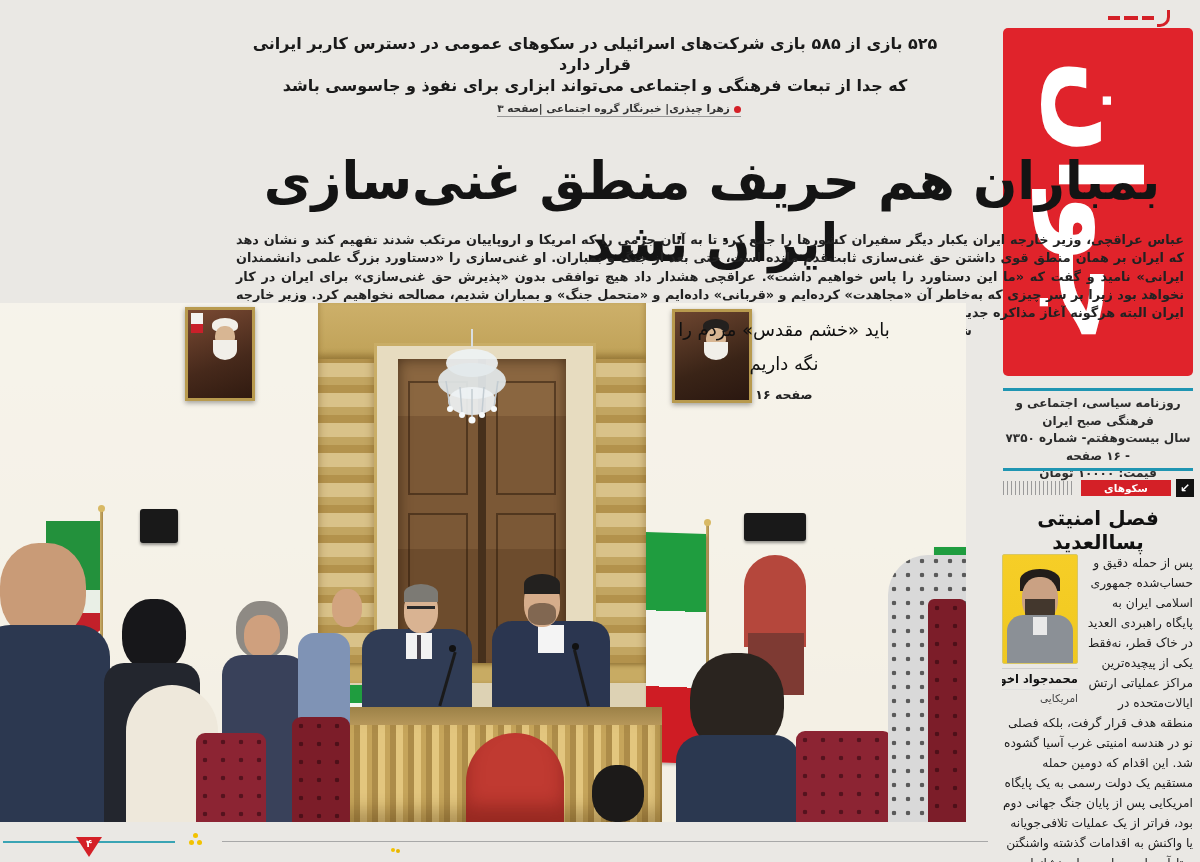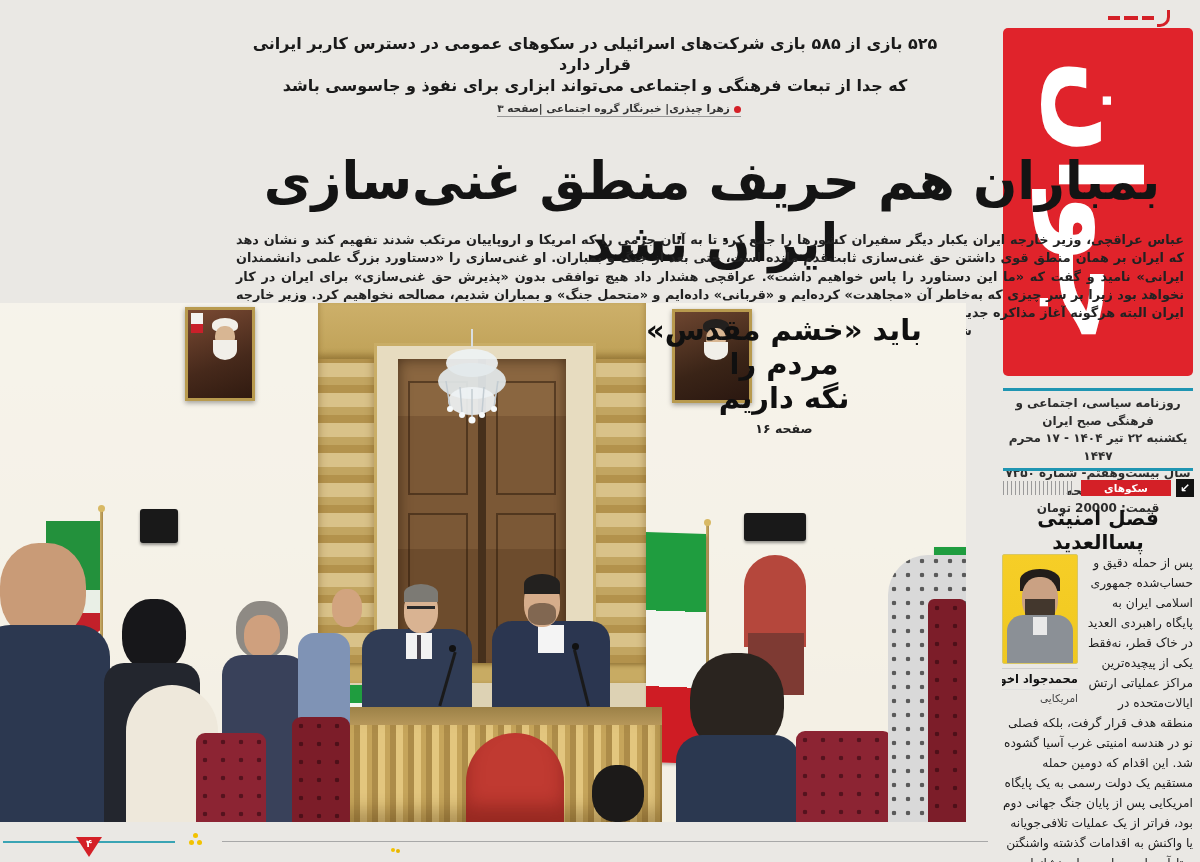--- a/index.html
+++ b/index.html
@@ -113,21 +113,21 @@
   .haircap{border-radius:50% 50% 0 0;}
   .mic{width:3px;background:#1a1a1a;}
   .micball{width:7px;height:7px;border-radius:50%;background:#111;}
 
   .chair{background:#8c2433;border-radius:9px 9px 0 0;
     background-image:radial-gradient(circle at 9px 9px,rgba(40,5,12,.55) 2px,transparent 2.6px);
     background-size:18px 18px;}
   .chair.dark{background-color:#7c1d29;}
 
   #overlay-story{left:612px;top:10px;width:344px;text-align:center;z-index:60;}
-  #overlay-title{font-size:29px;font-weight:bold;color:#101010;line-height:34px;white-space:pre-line;}
+  #overlay-title{font-size:18px;font-weight:normal;color:#101010;line-height:34px;white-space:pre-line;}
   #overlay-sub{margin-top:10px;font-size:12.5px;font-weight:bold;color:#3a3a3a;line-height:18px;white-space:pre-line;}
   #overlay-page{margin-top:6px;font-size:12.5px;font-weight:bold;color:#222;}
 
   
   #footer-teal{top:841px;left:3px;width:172px;height:2px;background:#3aa4b4;}
   #footer-gray{top:841px;left:222px;width:766px;height:1px;background:#a8a8a8;}
   #page-marker{top:837px;left:76px;width:26px;height:21px;}
   #page-marker .tri{position:absolute;left:0;top:0;width:0;height:0;
     border-left:13px solid transparent;border-right:13px solid transparent;border-top:20px solid #d42027;}
   #page-marker .num{position:absolute;left:0;top:1px;width:26px;text-align:center;
@@ -144,23 +144,22 @@
   <span class="dash" style="right:48px;width:12px;"></span>
 </div>
 
 <div class="abs" id="masthead">
   <div class="abs" id="masthead-text">جوان</div>
 </div>
 
 <div class="abs blue-rule" id="rule-1"></div>
 <div class="abs" id="paper-info">
   <div>روزنامه سیاسی، اجتماعی و فرهنگی صبح ایران</div>
-  <div>یکشنبه ۲۲ تیر ۱۴۰۴ - ۱۷ محرم ۱۴۴۷</div>
   <div>سال بیست‌وهفتم- شماره ۷۳۵۰ - ۱۶ صفحه</div>
-  <div>قیمت: 20000 تومان</div>
+  <div>قیمت: ۱۰۰۰۰ تومان</div>
 </div>
 <div class="abs blue-rule" id="rule-2"></div>
 
 <div class="abs" id="section-row">
   <div id="corner-icon">↙</div>
   <div id="section-badge">سکوهای</div>
   <div id="barcode"></div>
 </div>
 
 <div class="abs" id="editorial-title">فصل امنیتی پساالعدید</div>

